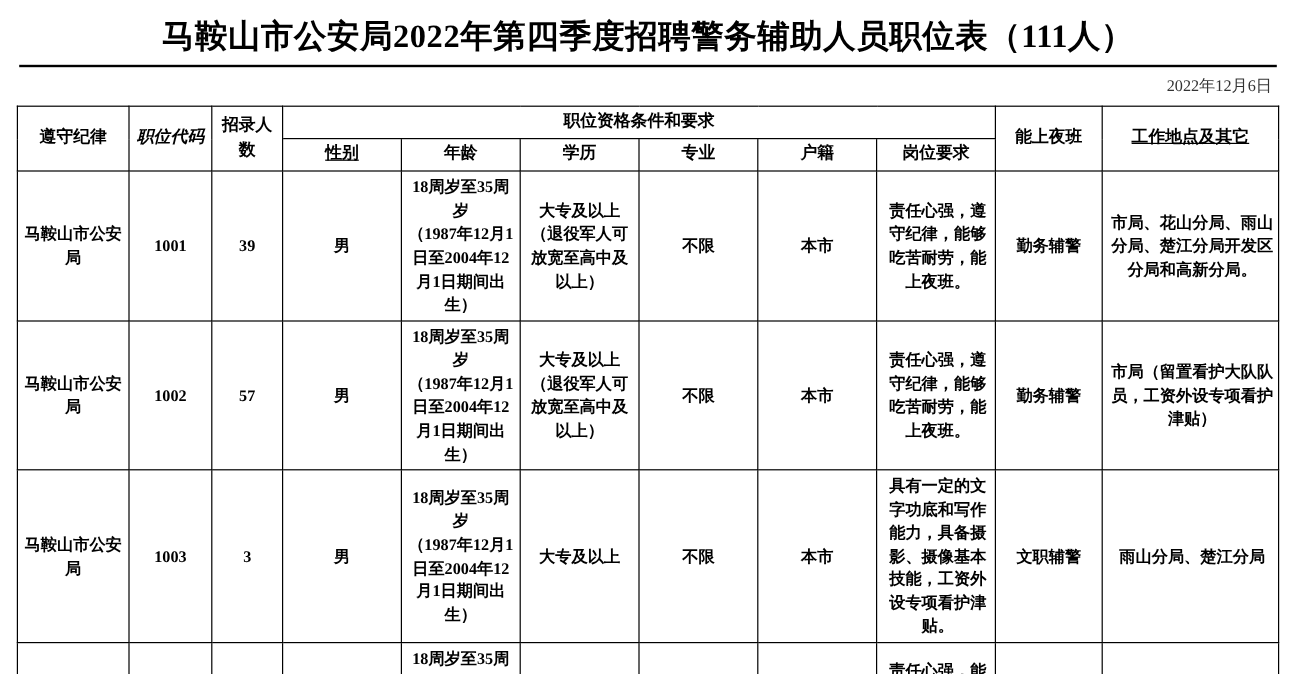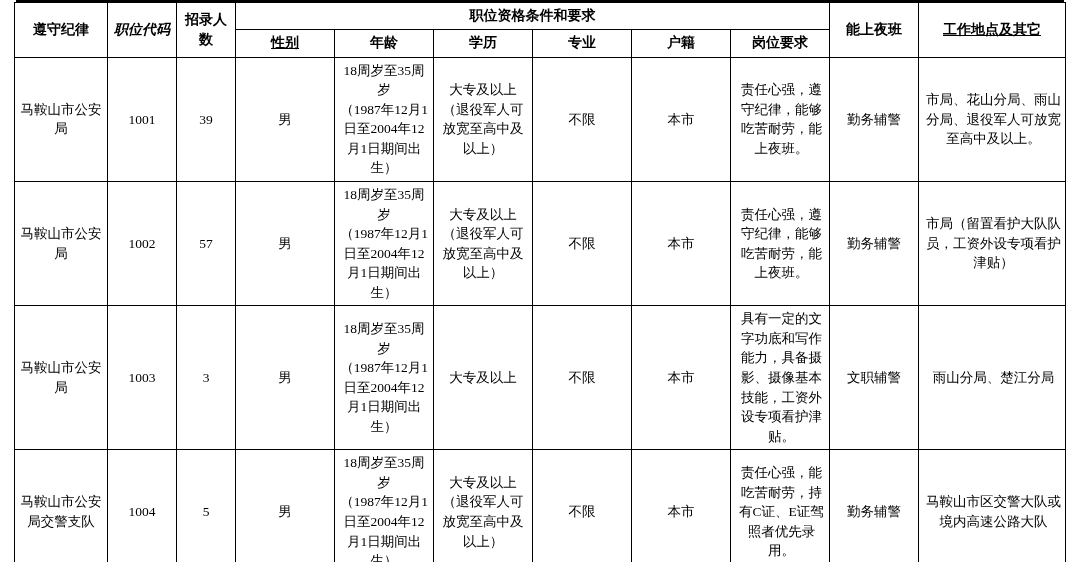--- a/index.html
+++ b/index.html
@@ -60,40 +60,43 @@
   }
   .cell-left {
     text-align: left;
     padding-left: 6px !important;
   }
   .cell-unit {
     text-align: center;
   }
   .row-tall td {
     height: 84px;
+    font-weight: bold;
   }
   .c-unit    { width: 86px; }
   .c-code    { width: 62px; font-style: italic; }
   .c-num     { width: 52px; margin-left: 48px; }
   .c-sex     { width: 44px; text-decoration: underline; }
   .c-age     { width: 180px; }
   .c-edu     { width: 152px; }
   .c-major   { width: 62px; }
   .c-house   { width: 56px; }
   .c-req     { width: 236px; }
   .c-nature  { width: 82px; }
   .c-place   { width: 140px; text-decoration: underline; }
   .nowrapcell { white-space: pre-line; }
 </style>
 </head>
 <body>
 
 <div class="page">
 
+  <div class="doc-title">马鞍山市公安局2022年第四季度招聘警务辅助人员职位表（111人）</div>
   <div class="title-underline"></div>
+  <div class="doc-date">2022年12月6日</div>
 
   <table class="jobs">
     <thead>
       <tr>
         <th class="c-unit" rowspan="2">遵守纪律</th>
         <th class="c-code" rowspan="2">职位代码</th>
         <th class="c-num" rowspan="2">招录人数</th>
         <th colspan="6">职位资格条件和要求</th>
         <th class="c-nature" rowspan="2">能上夜班</th>
         <th class="c-place" rowspan="2">工作地点及其它</th>
@@ -115,21 +118,21 @@
         <td>39</td>
         <td>男</td>
         <td class="nowrapcell">18周岁至35周岁
 （1987年12月1日至2004年12月1日期间出生）</td>
         <td class="nowrapcell">大专及以上
 （退役军人可放宽至高中及以上）</td>
         <td>不限</td>
         <td>本市</td>
         <td class="cell-left">责任心强，遵守纪律，能够吃苦耐劳，能上夜班。</td>
         <td>勤务辅警</td>
-        <td class="cell-left">市局、花山分局、雨山分局、退役军人可放宽至高中及以上。</td>
+        <td class="cell-left">市局、花山分局、雨山分局、楚江分局开发区分局和高新分局。</td>
       </tr>
 
       <tr class="row-tall">
         <td class="cell-unit">马鞍山市公安局</td>
         <td>1002</td>
         <td>57</td>
         <td>男</td>
         <td class="nowrapcell">18周岁至35周岁
 （1987年12月1日至2004年12月1日期间出生）</td>
         <td class="nowrapcell">大专及以上

